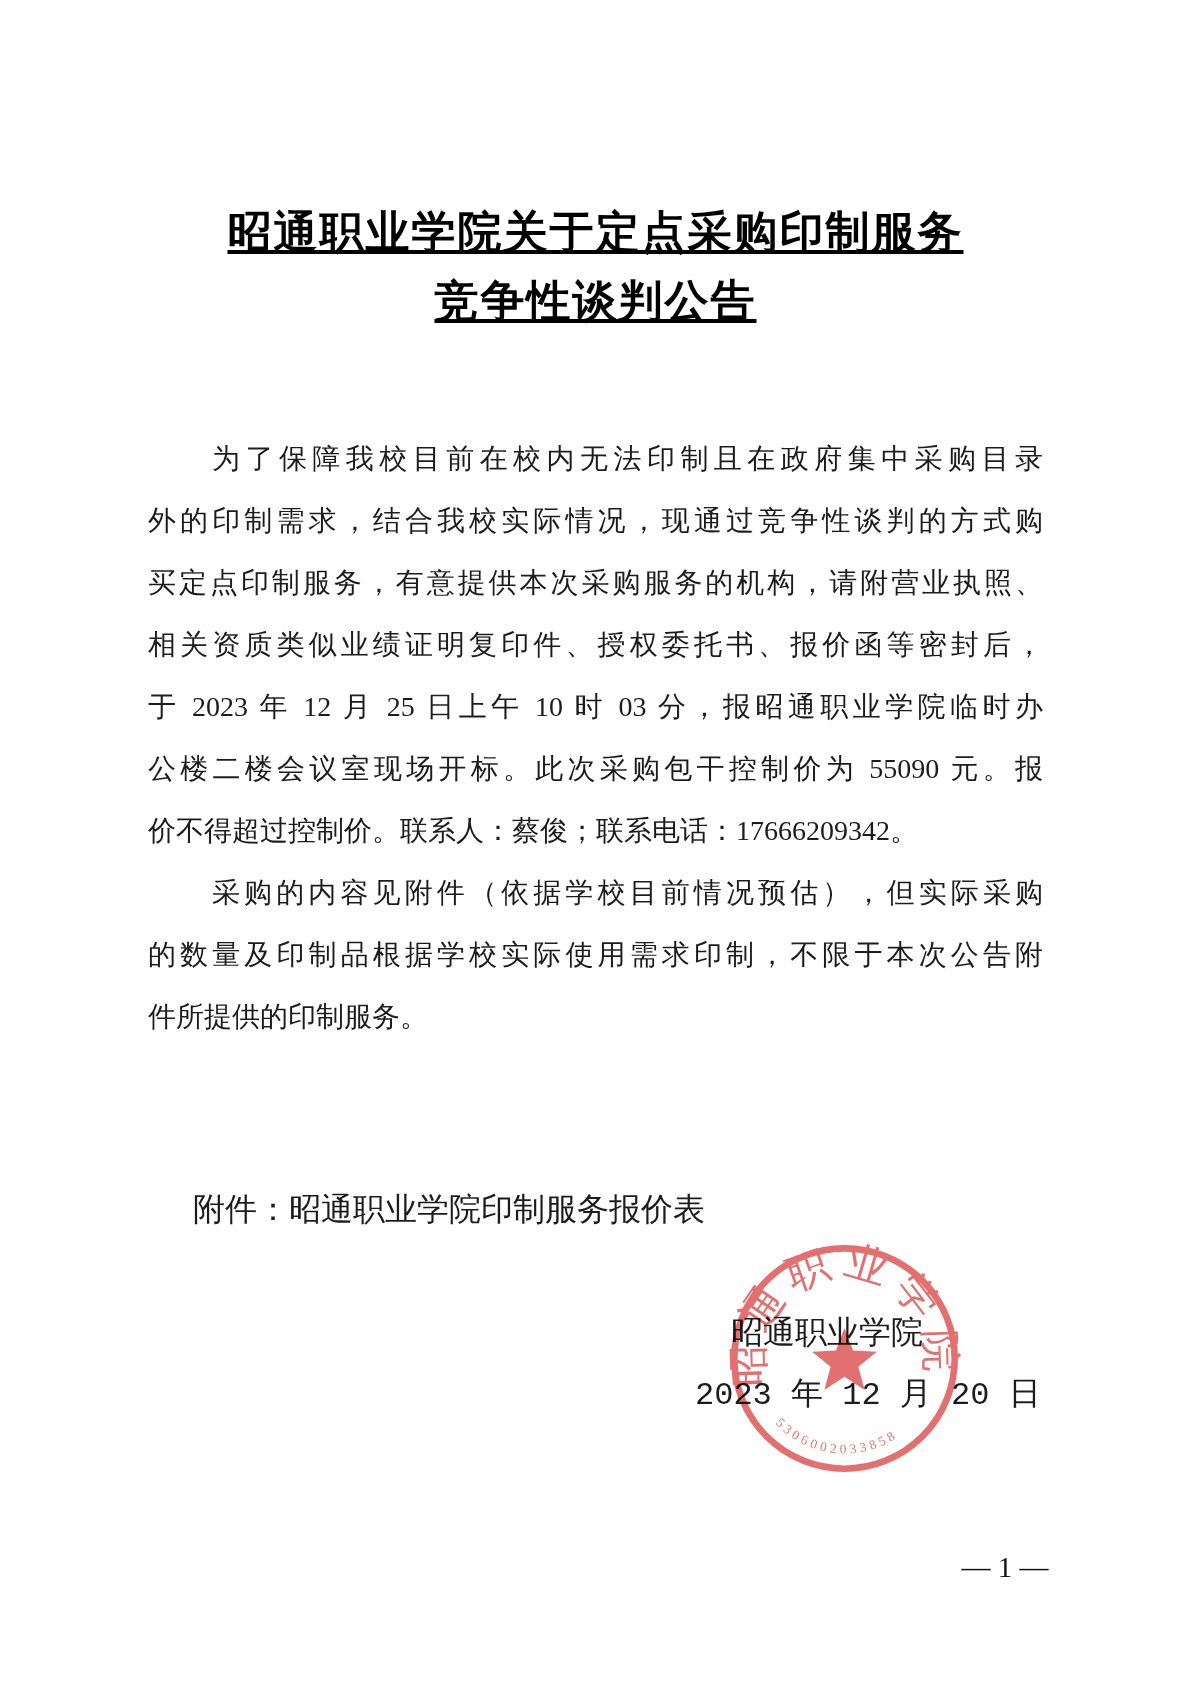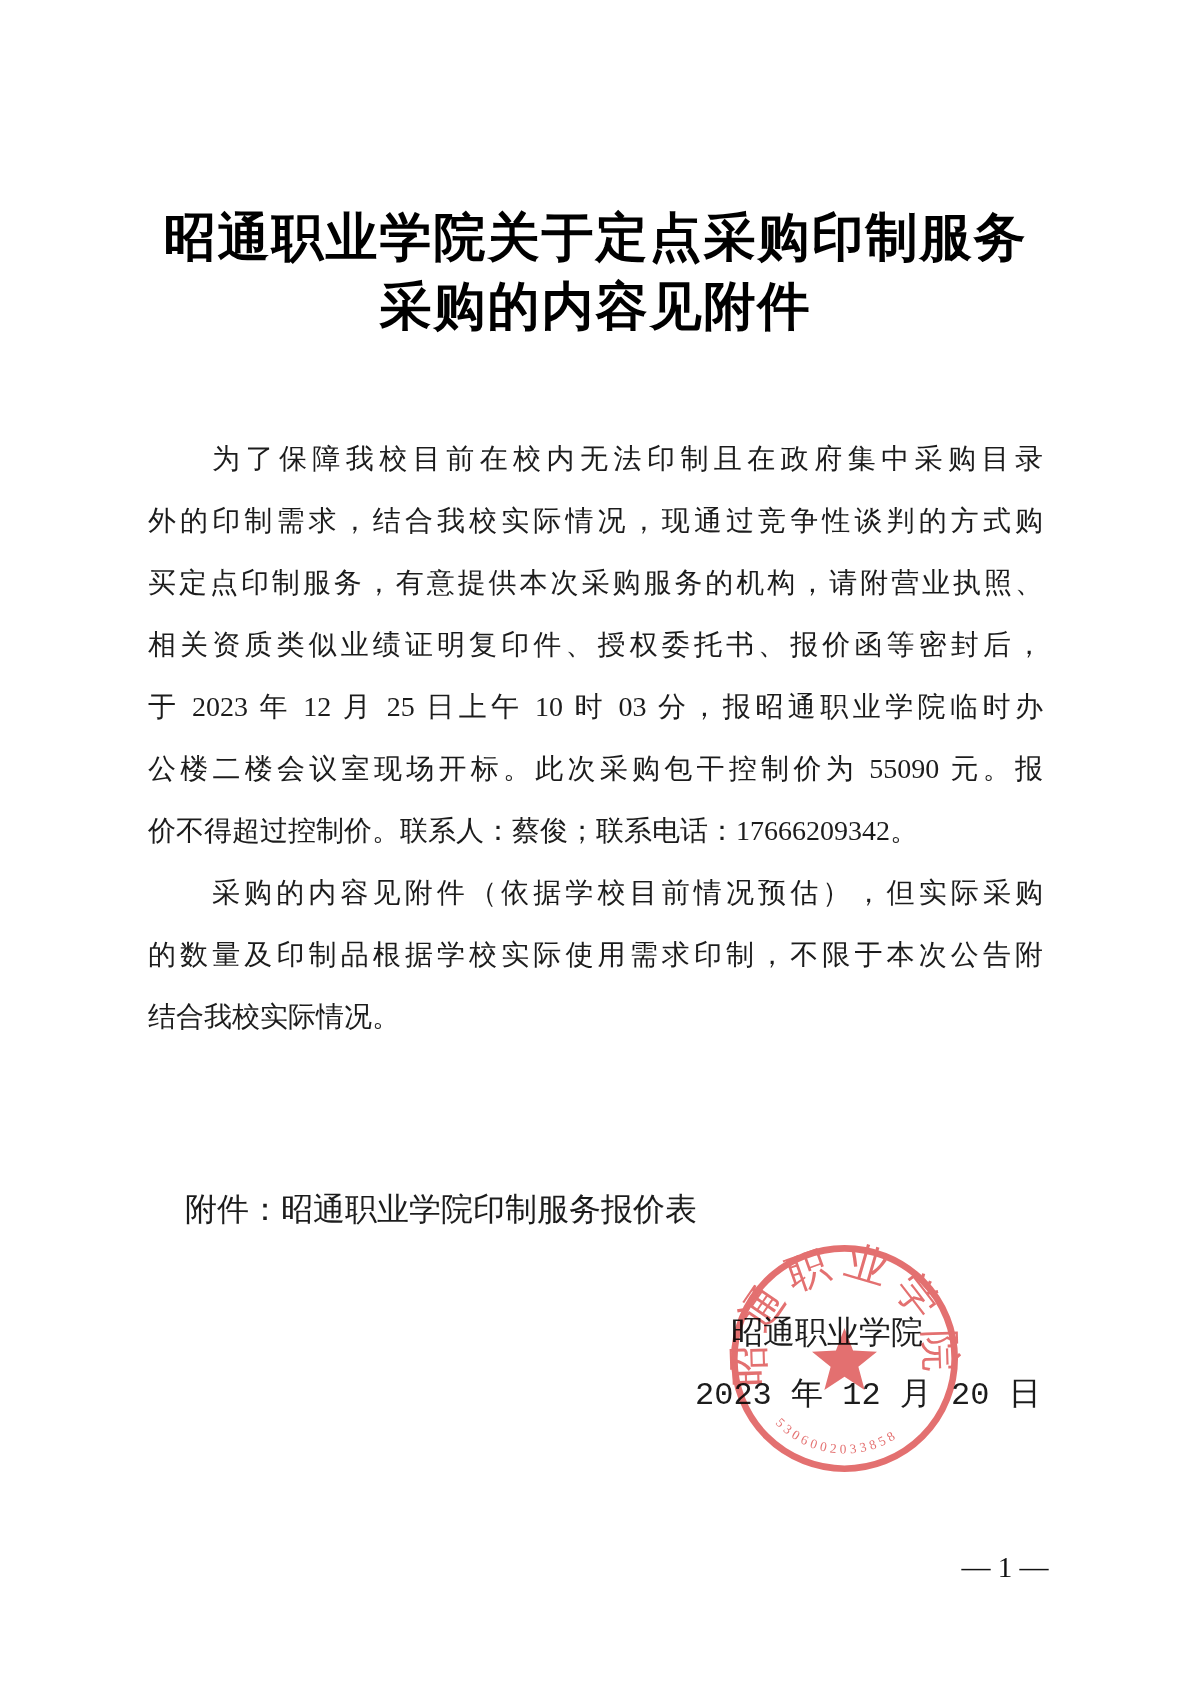--- a/index.html
+++ b/index.html
@@ -8,41 +8,42 @@
     width:1191px; height:1684px;
     margin:0 auto;
     background:#ffffff;
     font-family:"Liberation Serif","DejaVu Serif",serif;
     color:#1c1c1c;
     overflow:hidden;
   }
   .doc-title {
     position:absolute; left:0; width:1191px;
     text-align:center;
-    font-size:52px; font-weight:bold;
+    font-size:44px; font-weight:bold;
     letter-spacing:2px;
     color:#000;
     white-space:nowrap;
+    text-decoration:underline;
   }
   .doc-title.l1 { top:203px; }
   .doc-title.l2 { top:272px; }
   .body-block {
     position:absolute;
     top:428px; left:148px; width:895px;
   }
   .line {
     height:62px; line-height:62px;
     font-size:28px;
     overflow:hidden;
     white-space:nowrap;
   }
   .line.justify { white-space:normal; text-align:justify; text-align-last:justify; }
   .line.indent { text-indent:64px; }
   .attachment-line {
-    position:absolute; top:1188px; left:140px; width:895px;
+    position:absolute; top:1188px; left:148px; width:895px;
     font-size:32px; line-height:42px;
     text-indent:45px;
     white-space:nowrap;
   }
   .signature-line {
     position:absolute; top:1315px; left:731px;
     font-size:32px; line-height:34px;
     white-space:nowrap;
     z-index:2;
   }
@@ -67,33 +68,33 @@
     z-index:3;
     pointer-events:none;
   }
 </style>
 </head>
 <body>
 
 <div class="page">
 
   <div class="doc-title l1">昭通职业学院关于定点采购印制服务</div>
-  <div class="doc-title l2">采购的内容见附件</div>
+  <div class="doc-title l2">竞争性谈判公告</div>
 
   <div class="body-block">
       <div class="line indent justify">为了保障我校目前在校内无法印制且在政府集中采购目录</div>
       <div class="line justify">外的印制需求，结合我校实际情况，现通过竞争性谈判的方式购</div>
       <div class="line justify">买定点印制服务，有意提供本次采购服务的机构，请附营业执照、</div>
       <div class="line justify">相关资质类似业绩证明复印件、授权委托书、报价函等密封后，</div>
       <div class="line justify">于 2023 年 12 月 25 日上午 10 时 03 分，报昭通职业学院临时办</div>
       <div class="line justify">公楼二楼会议室现场开标。此次采购包干控制价为 55090 元。报</div>
       <div class="line">价不得超过控制价。联系人：蔡俊；联系电话：17666209342。</div>
       <div class="line indent justify">采购的内容见附件（依据学校目前情况预估），但实际采购</div>
       <div class="line justify">的数量及印制品根据学校实际使用需求印制，不限于本次公告附</div>
-      <div class="line">结合我校实际情况。</div>
+      <div class="line">件所提供的印制服务。</div>
     </div>
 
   <div class="attachment-line">附件：昭通职业学院印制服务报价表</div>
 
   <div class="signature-line">昭通职业学院</div>
   <div class="date-line">2023 年 12 月 20 日</div>
 
   <svg class="seal" viewBox="0 0 260 260" xmlns="http://www.w3.org/2000/svg">
     <defs>
       <path id="sealArc" d="M 52.1,166.3 A 86,86 0 1 1 207.9,166.3" fill="none"></path>

